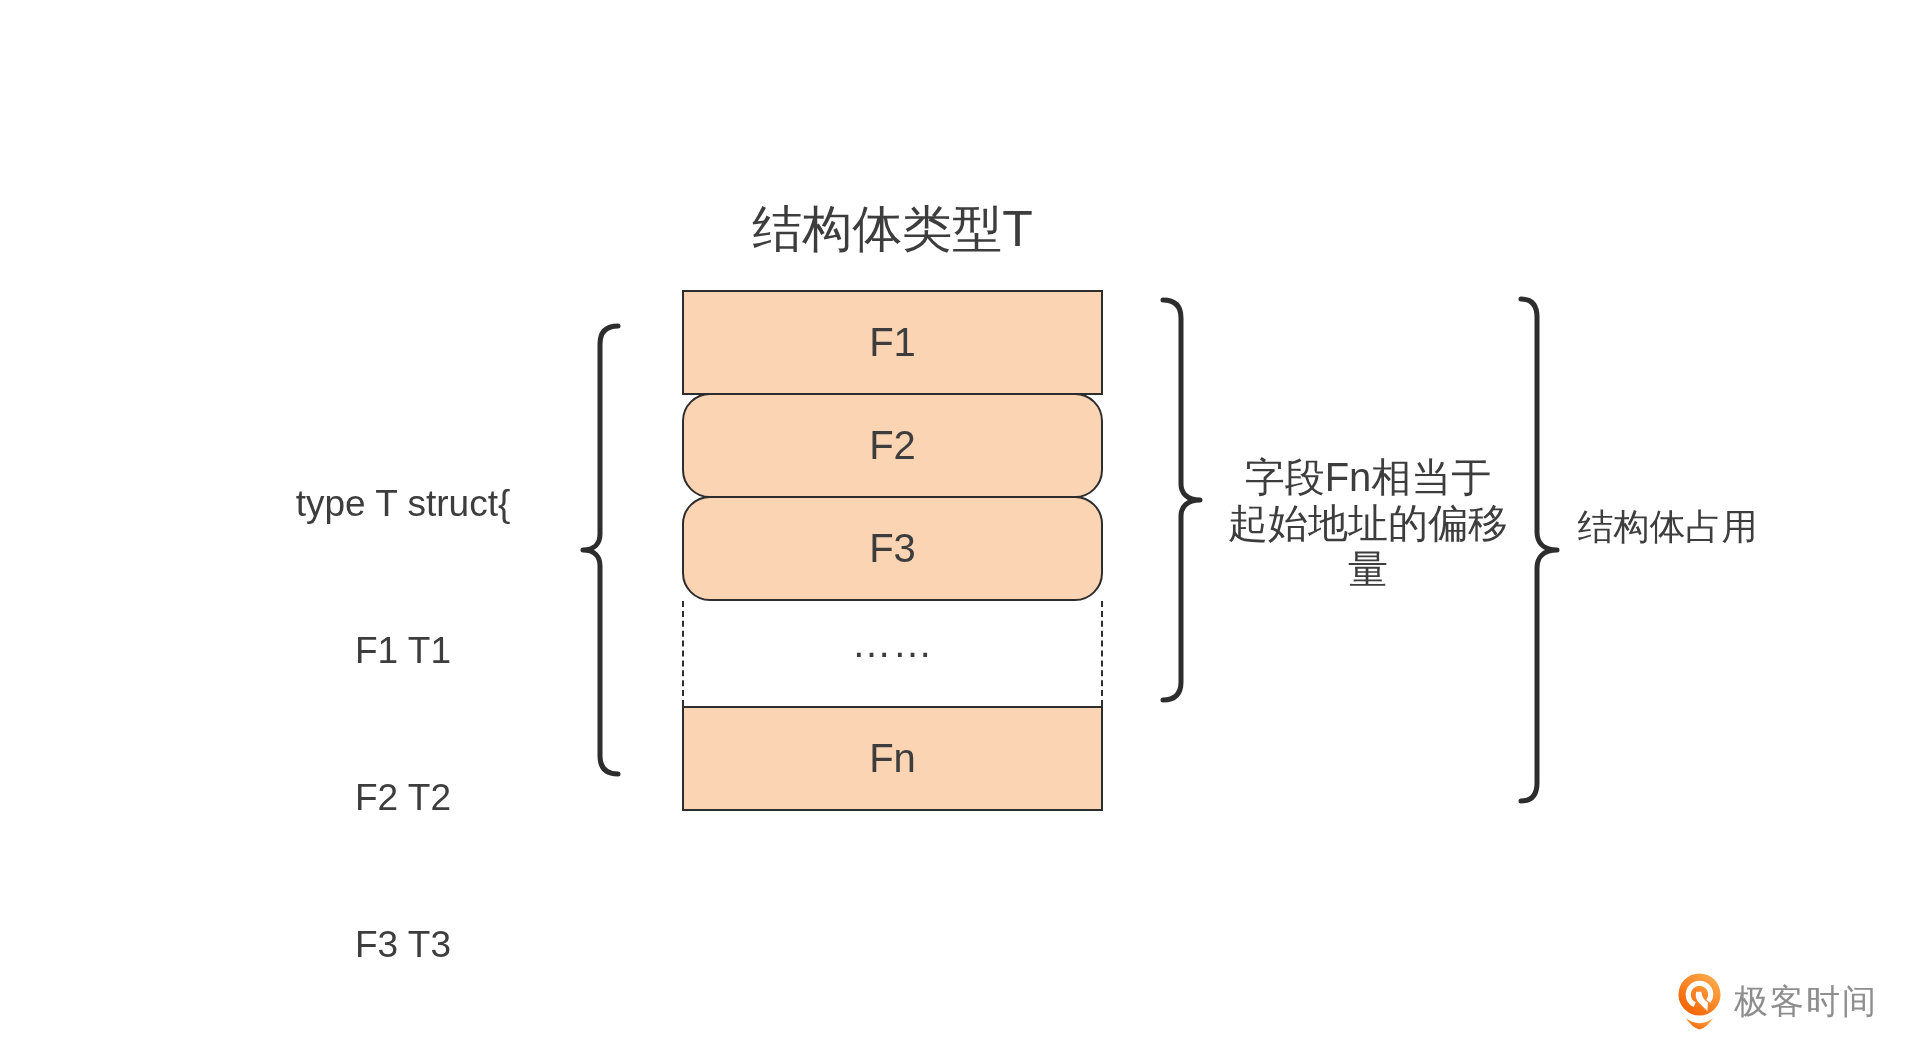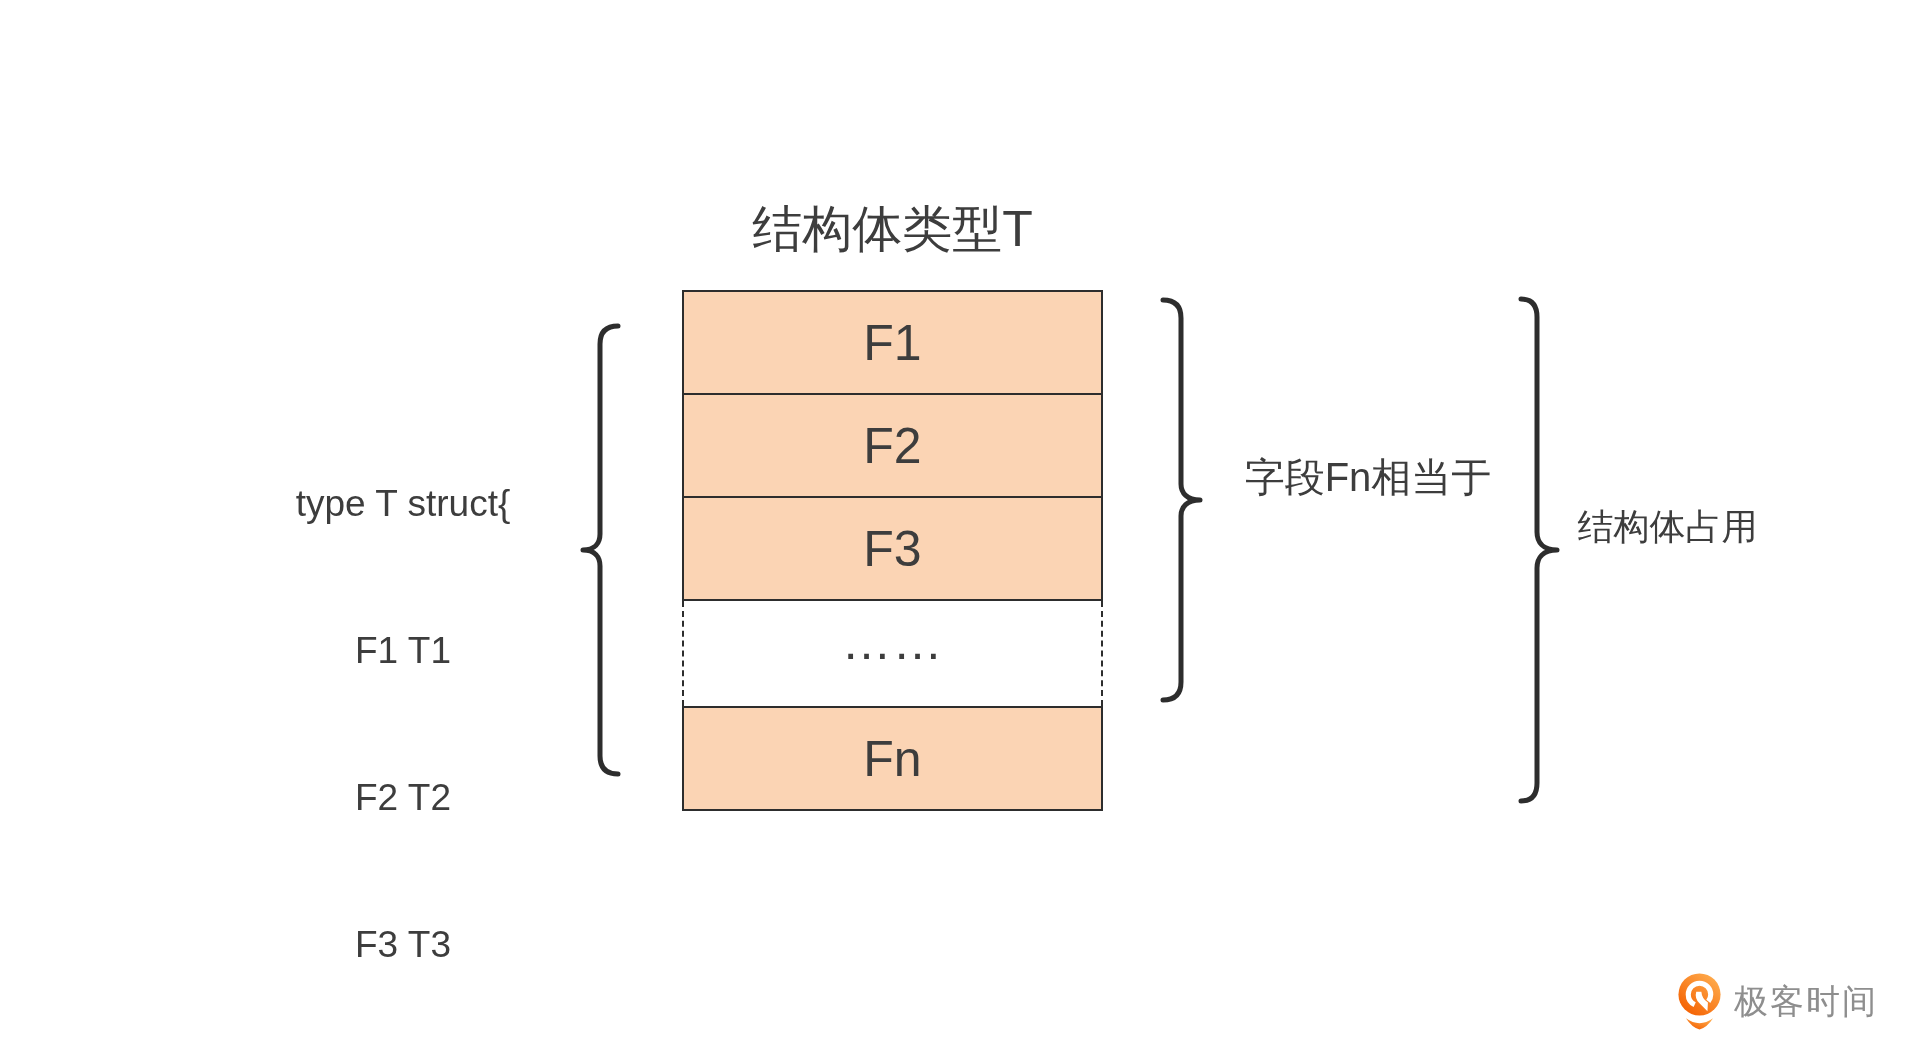--- a/index.html
+++ b/index.html
@@ -22,24 +22,24 @@
   }
   .code-line{height:49px;}
   .braces{position:absolute;left:0;top:0;width:1920px;height:1047px;pointer-events:none;}
   .mem-stack{
     position:absolute;left:682px;top:290px;width:421px;
     display:flex;flex-direction:column;
   }
   .mem-row{
     box-sizing:border-box;height:105px;width:421px;
     display:flex;align-items:center;justify-content:center;
-    font-size:50px;color:#3d3d3d;
+    font-size:40px;color:#3d3d3d;
   }
   .mem-row.filled{background:#fbd4b4;border:2px solid #2d2d2d;}
-  .mem-row.collapse{margin-top:-2px;}
+  .mem-row.collapse{margin-top:-2px;border-radius:28px;}
   .mem-row.dashed{
     background:#ffffff;
     border-left:2px dashed #2d2d2d;border-right:2px dashed #2d2d2d;
   }
   .dots{transform:translateY(-0.25em);letter-spacing:1px;}
   .ann{position:absolute;text-align:center;color:#3d3d3d;}
   .ann-offset{left:1218px;top:454px;width:300px;font-size:40px;line-height:46px;}
   .ann-size{left:1560px;top:501px;width:215px;font-size:36px;line-height:52px;}
   .logo{
     position:absolute;left:1676px;top:972px;
@@ -87,20 +87,21 @@
     <div class="mem-row dashed">
       <span class="dots">……</span>
     </div>
     <div class="mem-row filled">
       <span>Fn</span>
     </div>
   </div>
 
   <div class="ann ann-offset">
     <div>字段Fn相当于</div>
+    <div>起始地址的偏移量</div>
   </div>
 
   <div class="ann ann-size">
     <div>结构体占用</div>
   </div>
 
   <div class="logo">
     <svg width="47" height="58" viewBox="0 0 50 62" xmlns="http://www.w3.org/2000/svg">
       <defs>
         <linearGradient id="gk" x1="0.9" y1="0.05" x2="0.15" y2="0.95">

